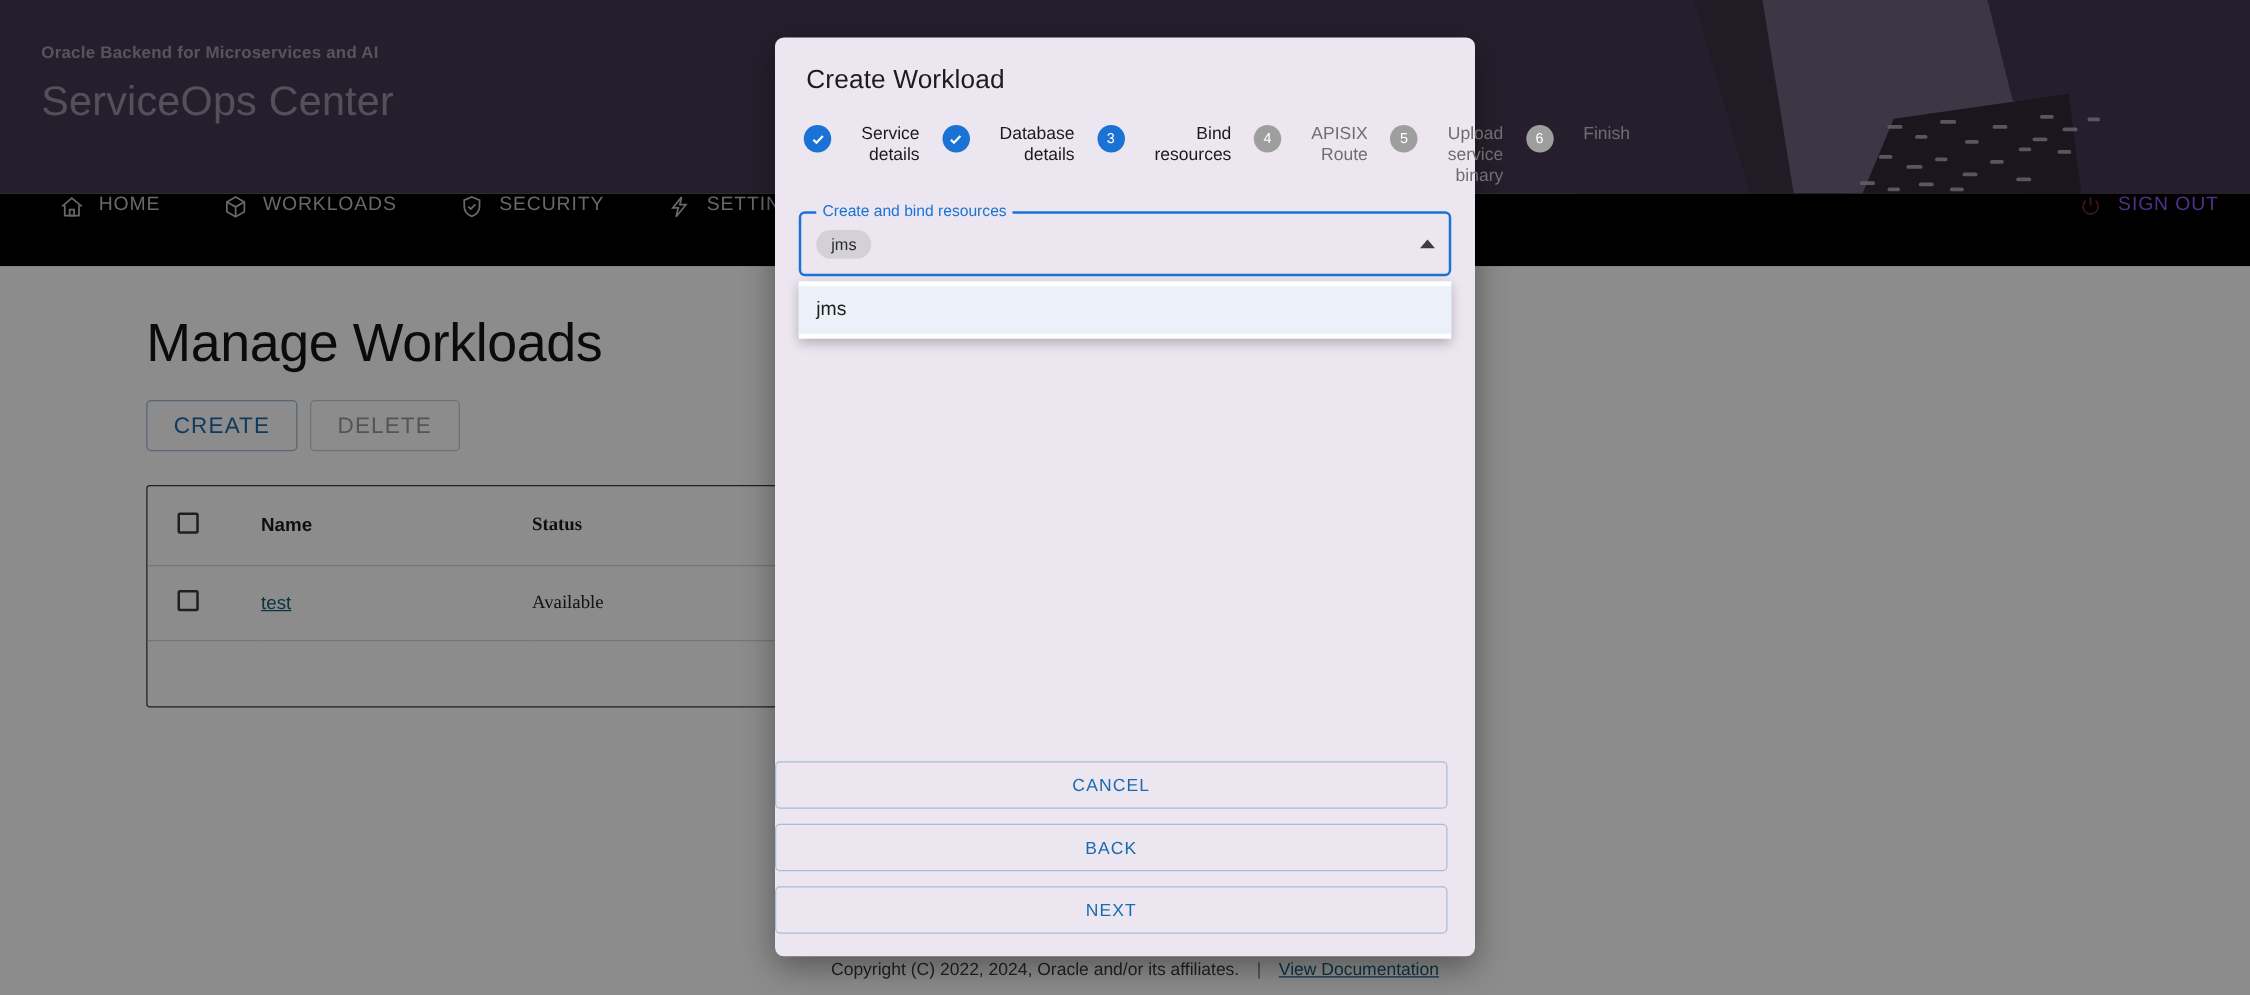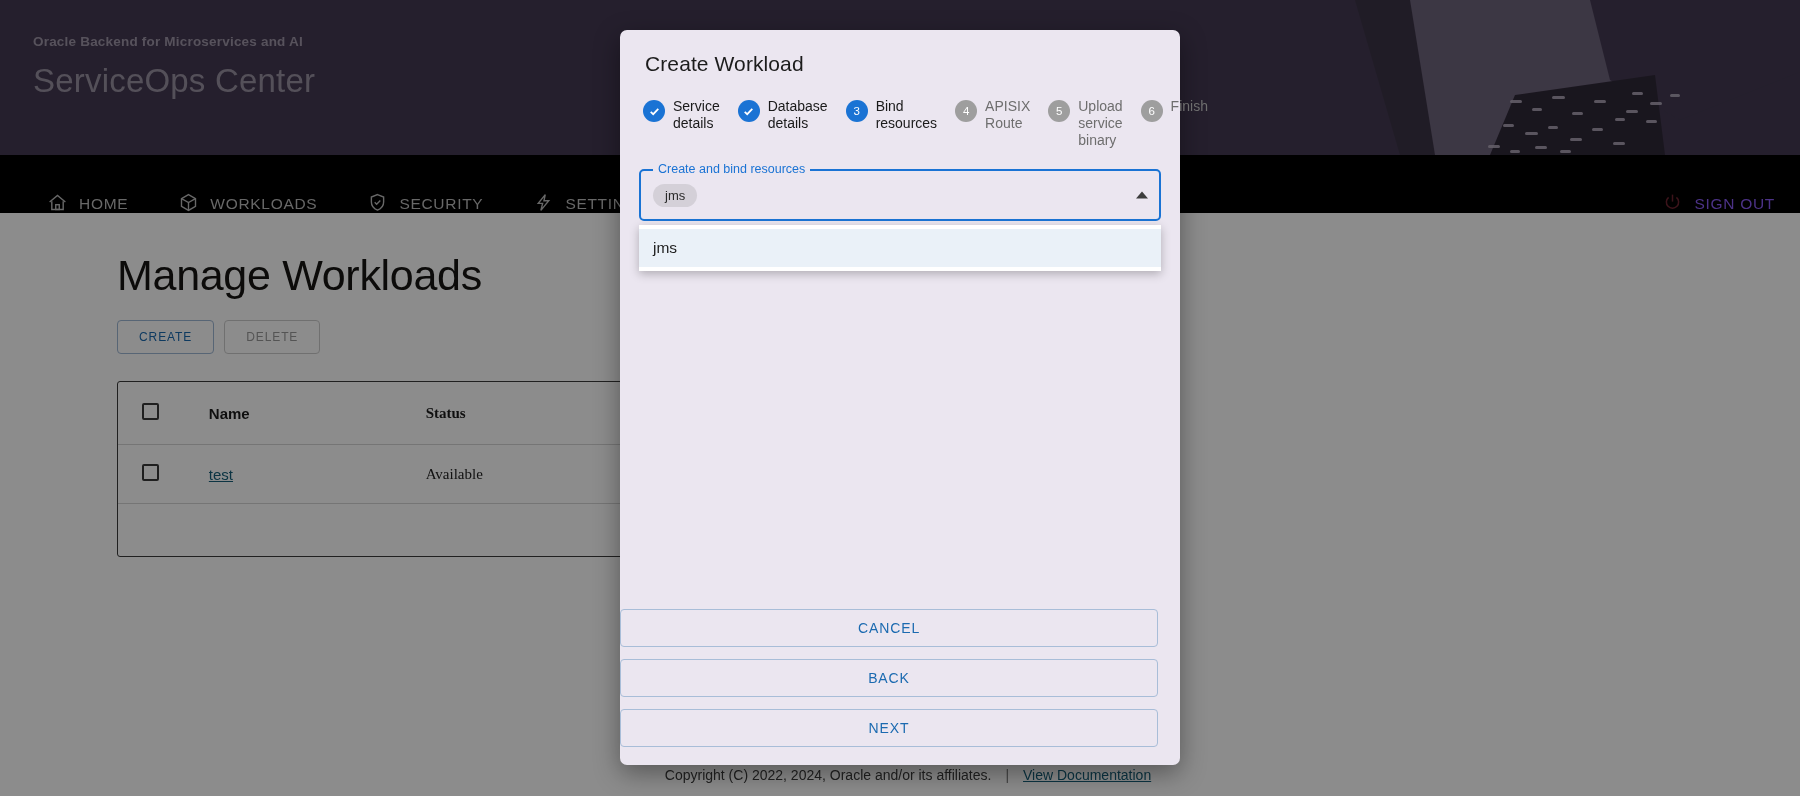--- a/index.html
+++ b/index.html
@@ -35,21 +35,21 @@
 
   .navbar {
     position: relative;
     height: 58px;
     background: #000000;
     display: flex;
     align-items: center;
   }
   .navitems { display: flex; align-items: center; gap: 0; padding-left: 22px; }
   .navitem {
-    display: flex; align-items: flex-end; gap: 11px;
+    display: flex; align-items: flex-start; gap: 11px;
     padding: 0 25px;
     height: 58px;
     color: #bdbdbd;
     font-size: 15.5px;
     letter-spacing: .7px;
     cursor: pointer;
   }
   .navitem svg { display: block; }
   .navspacer { flex: 1; }
   .navitem.signout { color: #8b5cf6; }
@@ -67,21 +67,21 @@
     color: #161513;
     letter-spacing: -.3px;
     line-height: 1.05;
   }
   .btnrow { margin-left: 117px; margin-top: 22px; display: flex; gap: 10px; }
   .obtn {
     border: 1px solid #9fb8d6;
     border-radius: 4px;
     background: transparent;
     color: #1b6ab0;
-    font-size: 12px;
+    font-size: 18px;
     letter-spacing: .9px;
     padding: 9px 21px;
     font-family: inherit;
     cursor: pointer;
   }
   .obtn.disabled { color: #9a9a9a; border-color: #cdcdcd; cursor: default; }
 
   .tablewrap {
     margin-left: 117px;
     margin-top: 27px;
@@ -161,21 +161,21 @@
   .m-title {
     font-size: 21px; color: #1c1c1c;
     padding: 22px 0 0 25px;
     letter-spacing: .1px;
   }
   .stepper {
     display: flex; align-items: flex-start;
     padding: 22px 0 0 14px;
     gap: 0;
   }
-  .step { display: flex; align-items: flex-start; gap: 8px; padding: 0 9px; cursor: pointer; }
+  .step { display: flex; align-items: flex-start; gap: 24px; padding: 0 9px; cursor: pointer; text-align: right; }
   .bub {
     width: 22px; height: 22px; border-radius: 50%;
     flex: 0 0 22px;
     display: flex; align-items: center; justify-content: center;
     font-size: 11.5px; color: #fff;
     margin-top: 2px;
   }
   .bub.done, .bub.active { background: #1a73d4; }
   .bub.idle { background: #9e9e9e; }
   .bub svg { display: block; }

